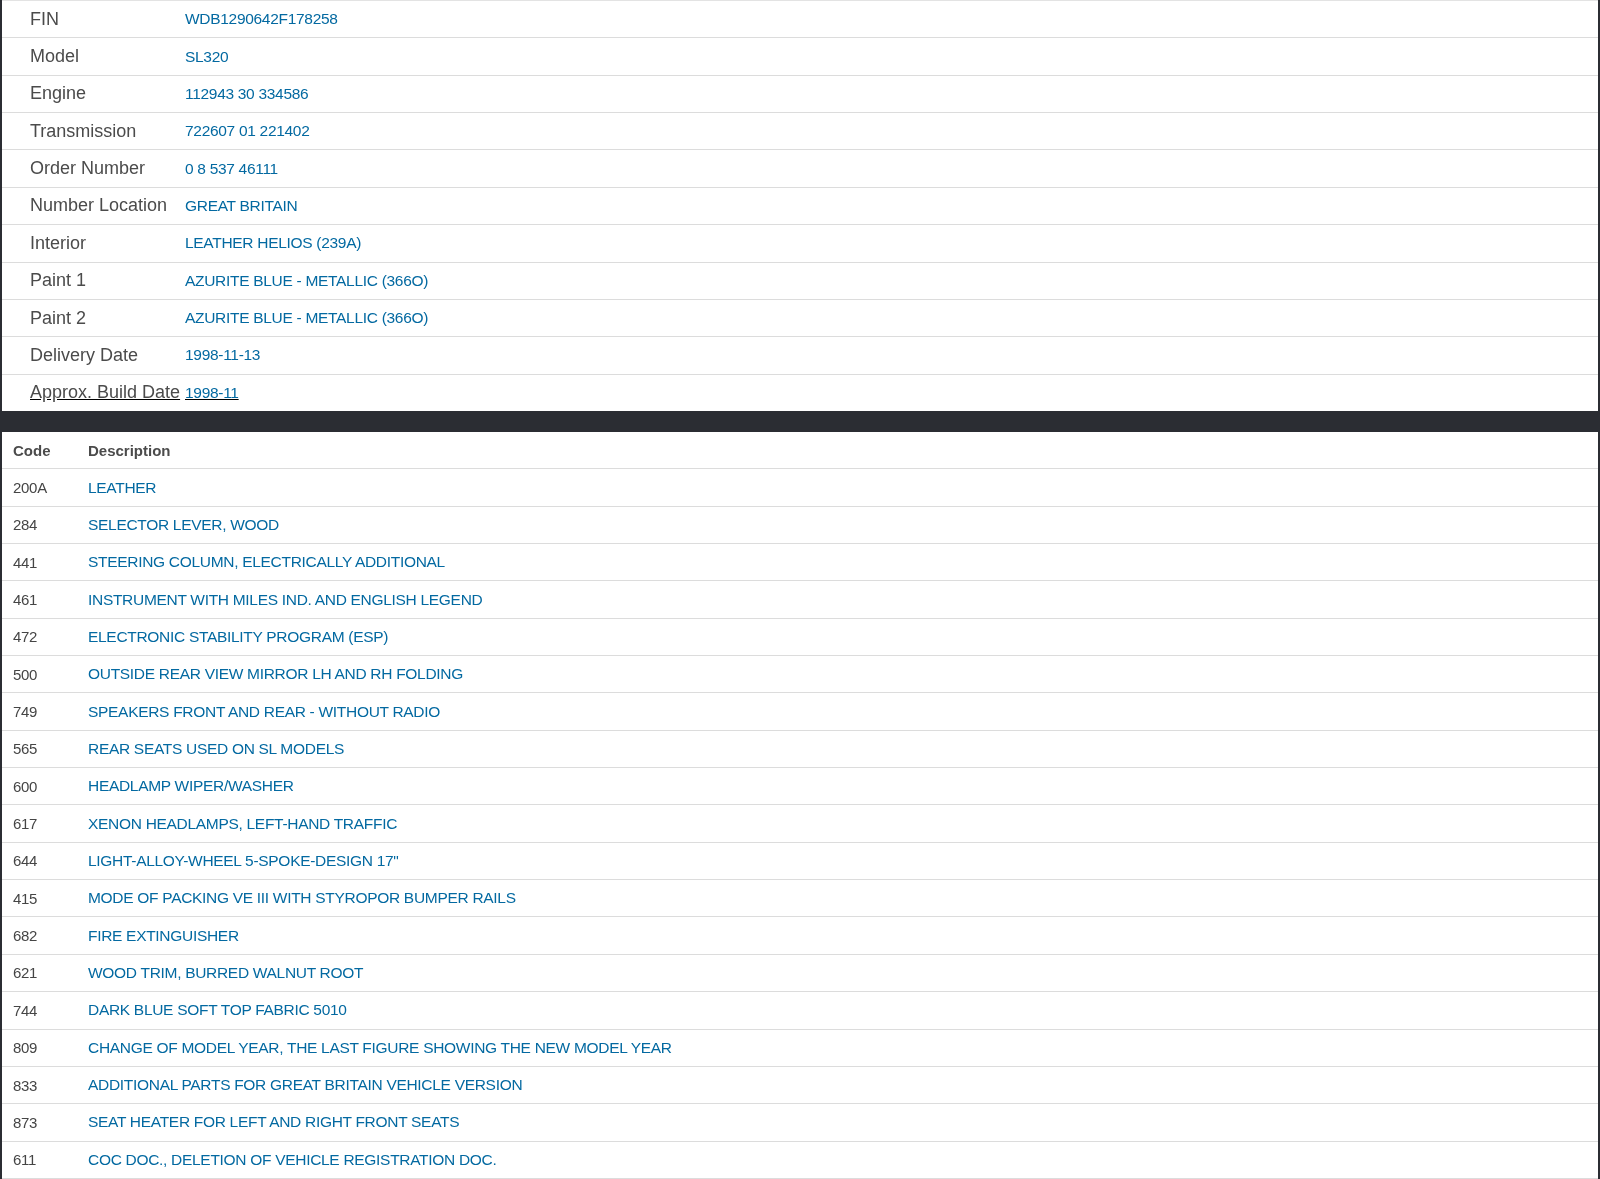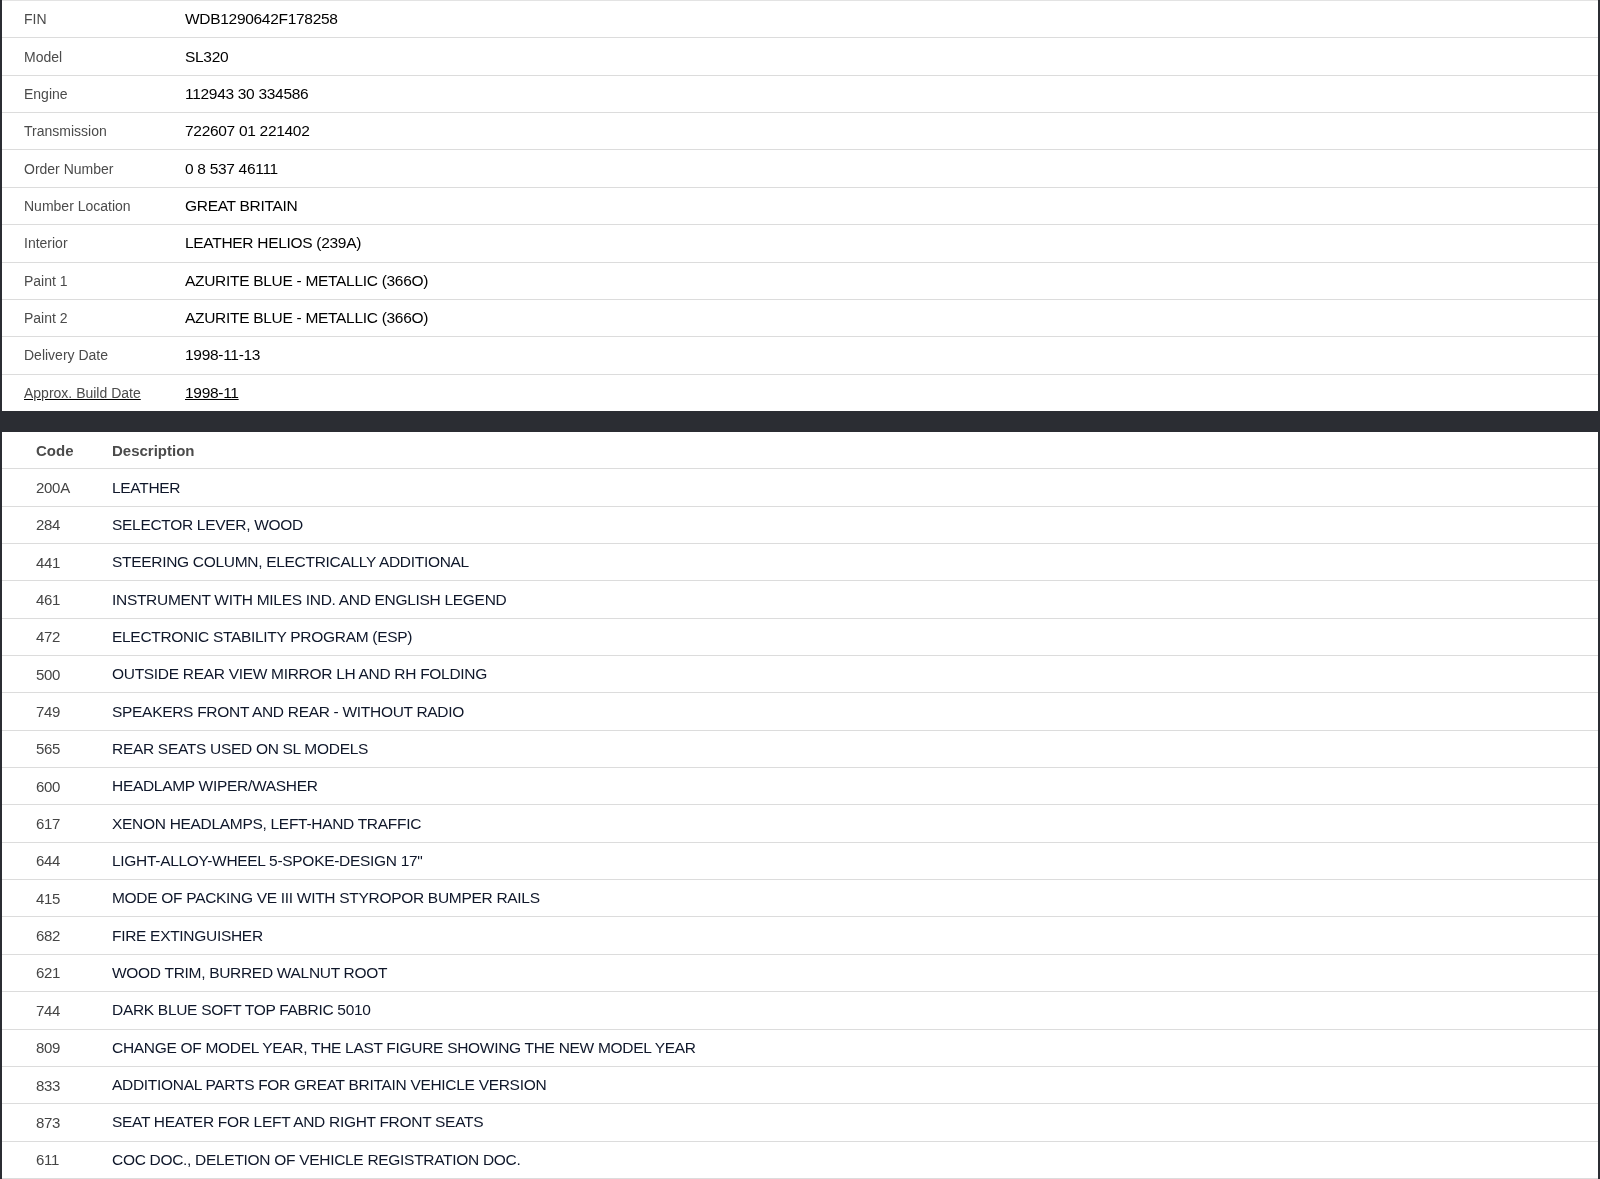--- a/index.html
+++ b/index.html
@@ -27,26 +27,26 @@
   .spec-row {
     flex: 1 1 0;
     display: flex; align-items: center;
     box-sizing: border-box;
     border-bottom: 1px solid #dcdcdc;
     background: #ffffff;
   }
   .spec-row:last-child { border-bottom: none; text-decoration: underline; }
   .spec-label {
     box-sizing: border-box;
-    width: 183px; padding-left: 22px;
-    font-size: 14px; color: #4b4b4b;
+    width: 183px; padding-left: 28px;
+    font-size: 18px; color: #4b4b4b;
     white-space: nowrap;
   }
   .spec-value {
-    font-size: 15.5px; color: #000000;
+    font-size: 15.5px; color: #0369a1;
     letter-spacing: -0.3px;
     white-space: nowrap;
   }
   
   .divider-bar {
     height: 21px; flex: none;
     background: #2b2d33;
     margin: 0 -2px; 
   }
   
@@ -56,27 +56,27 @@
   }
   .opt-row {
     flex: 1 1 0;
     display: flex; align-items: center;
     box-sizing: border-box;
     border-bottom: 1px solid #dcdcdc;
     background: #ffffff;
   }
   .opt-code {
     box-sizing: border-box;
-    width: 110px; padding-left: 34px;
+    width: 86px; padding-left: 11px;
     font-size: 15px; color: #454545;
     letter-spacing: -0.3px;
     white-space: nowrap;
   }
   .opt-desc {
-    font-size: 15.5px; color: #0f172a;
+    font-size: 15.5px; color: #0369a1;
     letter-spacing: -0.3px;
     white-space: nowrap;
   }
   .opt-header .opt-code,
   .opt-header .opt-desc {
     font-weight: 700; color: #4b4b4b;
     letter-spacing: 0;
     font-size: 15px;
   }
 </style>

